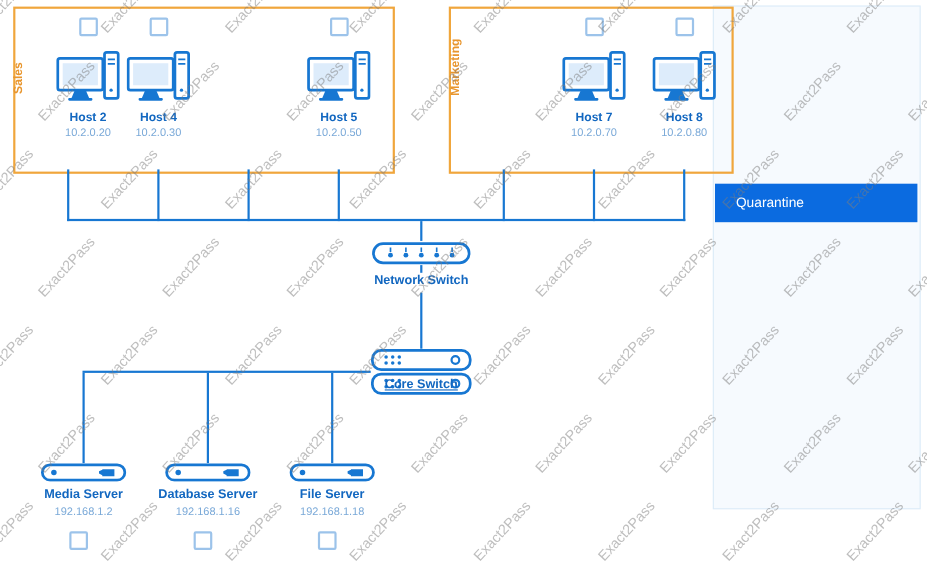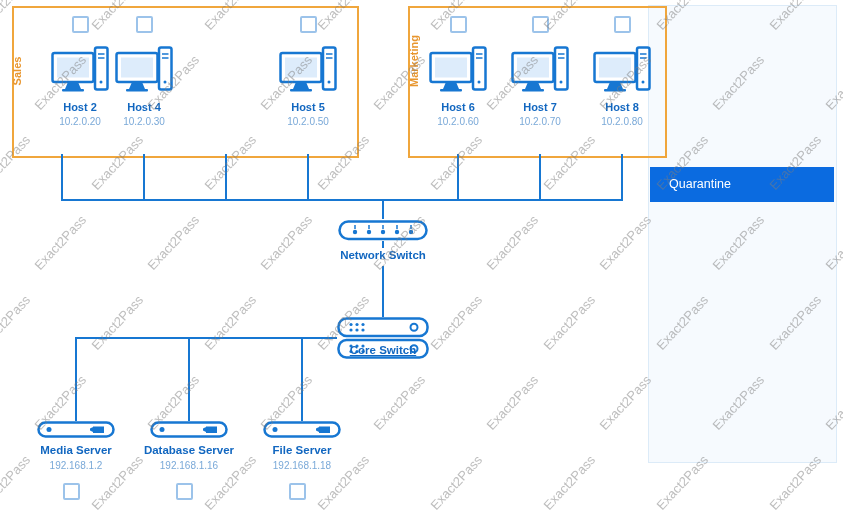--- a/index.html
+++ b/index.html
@@ -107,35 +107,20 @@
       <circle cx="50" cy="36" r="1.5" fill="#1777d2"></circle>
       <rect x="1.5" y="7" width="41" height="29" rx="2" fill="#fff" stroke="#1777d2" stroke-width="2.5"></rect>
       <rect x="6" y="11.5" width="32" height="20" fill="#ddecfb"></rect>
       <path d="M17 36 L27 36 L30 43 L14 43 Z" fill="#1777d2"></path>
       <rect x="11" y="43" width="22" height="2.5" rx="1" fill="#1777d2"></rect>
     </svg>
     <div class="hname">Host 5</div>
     <div class="hip">10.2.0.50</div>
   </div>
 
-  <div class="host" style="left:418px">
-    <span class="checkbox"></span>
-    <svg class="icon" width="58" height="50" viewBox="0 0 58 50">
-      <rect x="44" y="1.5" width="12.5" height="42" rx="2" fill="#fff" stroke="#1777d2" stroke-width="2.5"></rect>
-      <line x1="47" y1="8" x2="53.5" y2="8" stroke="#1777d2" stroke-width="1.5"></line>
-      <line x1="47" y1="12" x2="53.5" y2="12" stroke="#1777d2" stroke-width="1.5"></line>
-      <circle cx="50" cy="36" r="1.5" fill="#1777d2"></circle>
-      <rect x="1.5" y="7" width="41" height="29" rx="2" fill="#fff" stroke="#1777d2" stroke-width="2.5"></rect>
-      <rect x="6" y="11.5" width="32" height="20" fill="#ddecfb"></rect>
-      <path d="M17 36 L27 36 L30 43 L14 43 Z" fill="#1777d2"></path>
-      <rect x="11" y="43" width="22" height="2.5" rx="1" fill="#1777d2"></rect>
-    </svg>
-    <div class="hname">Host 6</div>
-    <div class="hip">10.2.0.60</div>
-  </div>
 
   <div class="host" style="left:500px">
     <span class="checkbox"></span>
     <svg class="icon" width="58" height="50" viewBox="0 0 58 50">
       <rect x="44" y="1.5" width="12.5" height="42" rx="2" fill="#fff" stroke="#1777d2" stroke-width="2.5"></rect>
       <line x1="47" y1="8" x2="53.5" y2="8" stroke="#1777d2" stroke-width="1.5"></line>
       <line x1="47" y1="12" x2="53.5" y2="12" stroke="#1777d2" stroke-width="1.5"></line>
       <circle cx="50" cy="36" r="1.5" fill="#1777d2"></circle>
       <rect x="1.5" y="7" width="41" height="29" rx="2" fill="#fff" stroke="#1777d2" stroke-width="2.5"></rect>
       <rect x="6" y="11.5" width="32" height="20" fill="#ddecfb"></rect>

